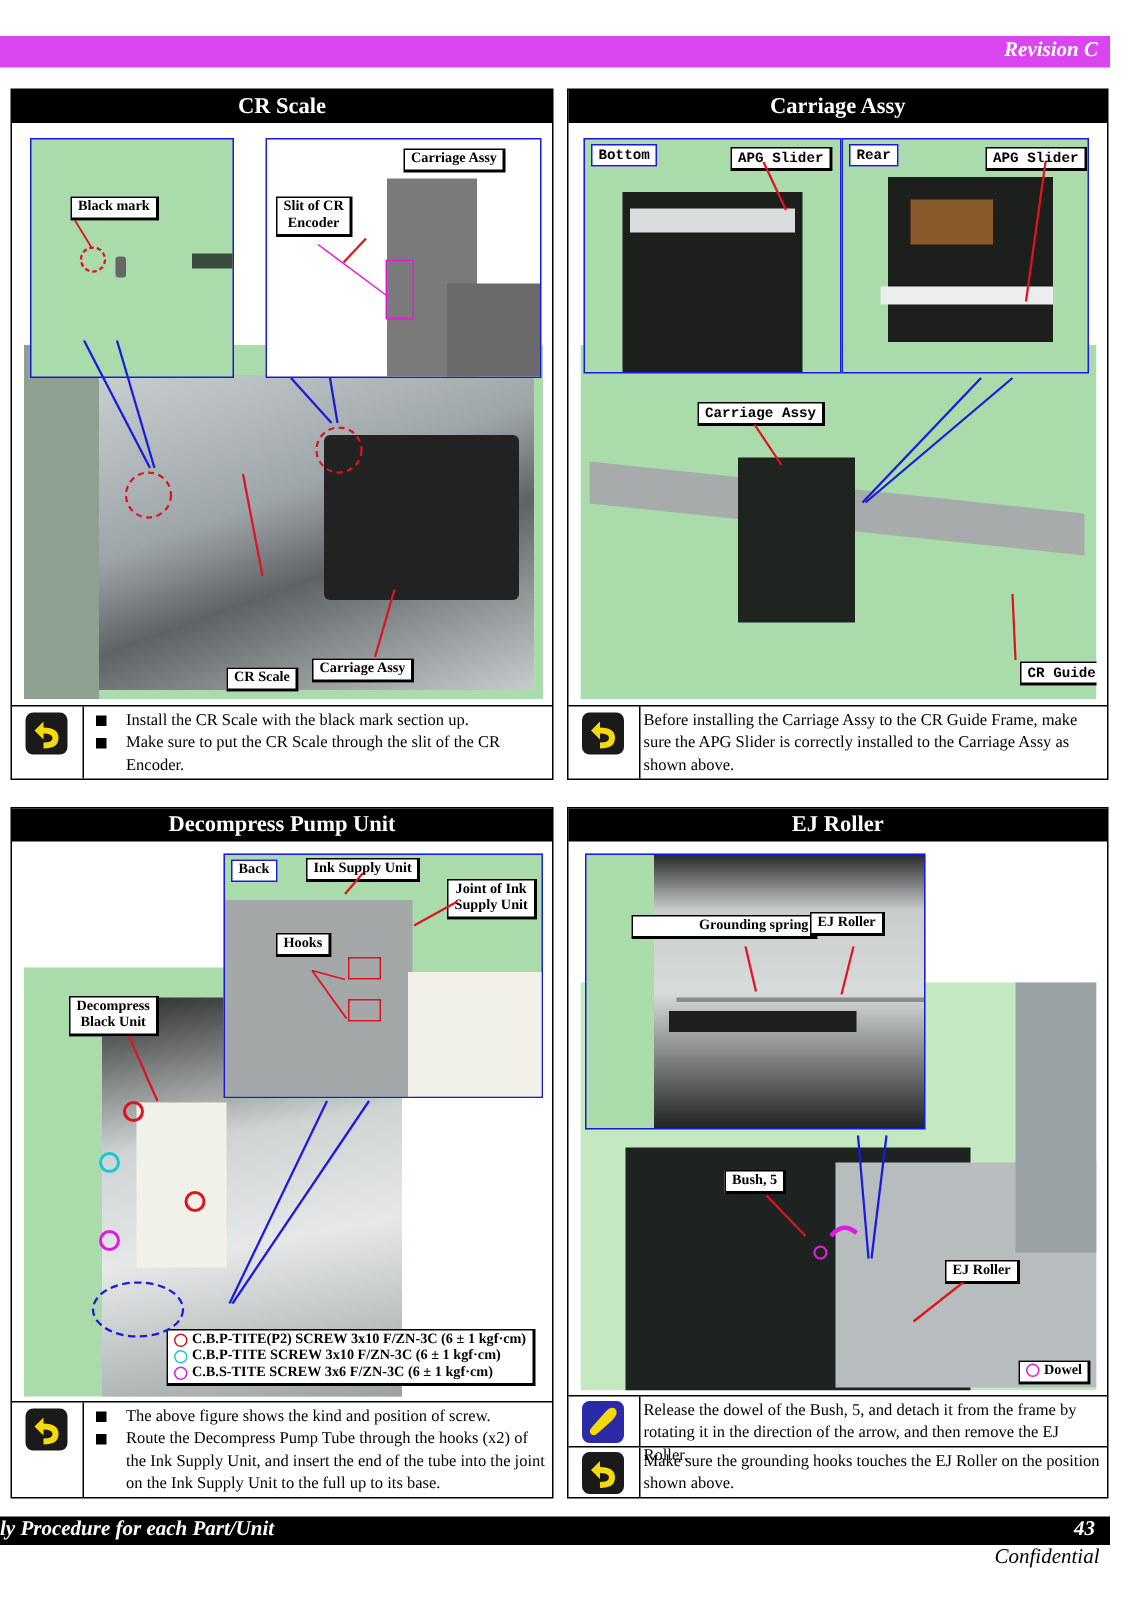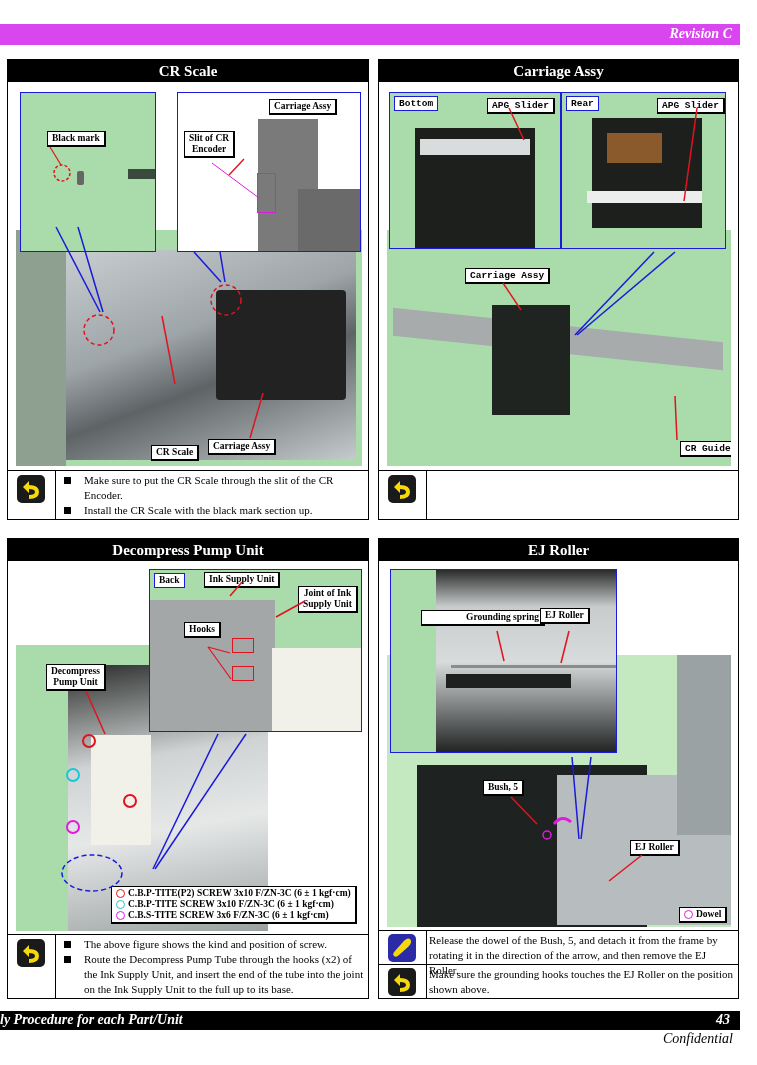--- a/index.html
+++ b/index.html
@@ -93,22 +93,22 @@
   <div class="note-row" style="top:410px; bottom:0;">
     <div class="note-icon-cell">
       <div class="icon-box icon-reassembly" style="top:4px;">
         <svg width="28" height="28" viewBox="0 0 28 28">
             <path d="M6 12 L12 6 L12 10 Q22 10 22 17 Q22 24 12 24 L12 20 Q18 20 18 17 Q18 14 12 14 L12 18 Z" fill="#f5d90a"></path>
           </svg>
       </div>
     </div>
     <div class="note-text">
       <ul>
+        <li>Install the CR Scale with the black mark section up.</li>
         <li>Make sure to put the CR Scale through the slit of the CR Encoder.</li>
-        <li>Install the CR Scale with the black mark section up.</li>
       </ul>
     </div>
   </div>
 </div>
 
 <div class="panel" style="left:378px; top:59px; width:361px; height:461px;">
   <div class="panel-title">Carriage Assy</div>
   <div class="figure" style="left:8px; top:30px; width:344px; height:376px;font-family:Liberation Mono, monospace;">
     <div class="photo green" style="left:0; top:140px; width:344px; height:236px;">
       <div style="position:absolute; left:6px; top:95px; width:330px; height:28px; background:#a7abac; transform:skewY(6deg);"></div>
@@ -139,20 +139,21 @@
     <line x1="298" y1="380" x2="296" y2="336" stroke="#e0141e" stroke-width="1.5"></line>
   </svg>
   <div class="note-row" style="top:410px; bottom:0;">
     <div class="note-icon-cell">
       <div class="icon-box icon-reassembly" style="top:4px;">
         <svg width="28" height="28" viewBox="0 0 28 28">
             <path d="M6 12 L12 6 L12 10 Q22 10 22 17 Q22 24 12 24 L12 20 Q18 20 18 17 Q18 14 12 14 L12 18 Z" fill="#f5d90a"></path>
           </svg>
       </div>
     </div>
+    <div class="note-text" style="left:50px;">Before installing the Carriage Assy to the CR Guide Frame, make sure the APG Slider is correctly installed to the Carriage Assy as shown above.</div>
   </div>
 </div>
 
 <div class="panel" style="left:7px; top:538px; width:362px; height:461px;">
   <div class="panel-title">Decompress Pump Unit</div>
   <div class="figure" style="left:8px; top:28px; width:346px; height:364px;">
     <div class="photo green" style="left:0; top:78px; width:252px; height:288px;">
       <div style="position:absolute; left:52px; top:20px; width:200px; height:268px; background:linear-gradient(170deg,#2a2d2b 0%,#cfd3d3 35%,#e6e8e8 60%,#9aa0a1 100%);"></div>
       <div style="position:absolute; left:75px; top:90px; width:60px; height:110px; background:#f1f1ea;"></div>
     </div>
@@ -164,21 +165,21 @@
       <div class="callout blue" style="left:4px; top:3px;">Back</div>
       <div class="callout" style="left:54px; top:2px;">Ink Supply Unit</div>
       <div class="callout" style="left:148px; top:16px;">
         <span>Joint of Ink</span><br>
         <span>Supply Unit</span>
       </div>
       <div class="callout" style="left:34px; top:52px;">Hooks</div>
     </div>
     <div class="callout" style="left:30px; top:97px;">
       <span>Decompress</span><br>
-      <span>Pump Unit</span>
+      <span>Black Unit</span>
     </div>
     <div class="legend-box" style="left:95px; top:319px;">
       <div class="legend-row">
         <span class="ring" style="border-color:#e0141e;"></span>
         <span>C.B.P-TITE(P2) SCREW 3x10 F/ZN-3C (6 ± 1 kgf·cm)</span>
       </div>
       <div class="legend-row">
         <span class="ring" style="border-color:#19c8d6;"></span>
         <span>C.B.P-TITE SCREW 3x10 F/ZN-3C (6 ± 1 kgf·cm)</span>
       </div>

